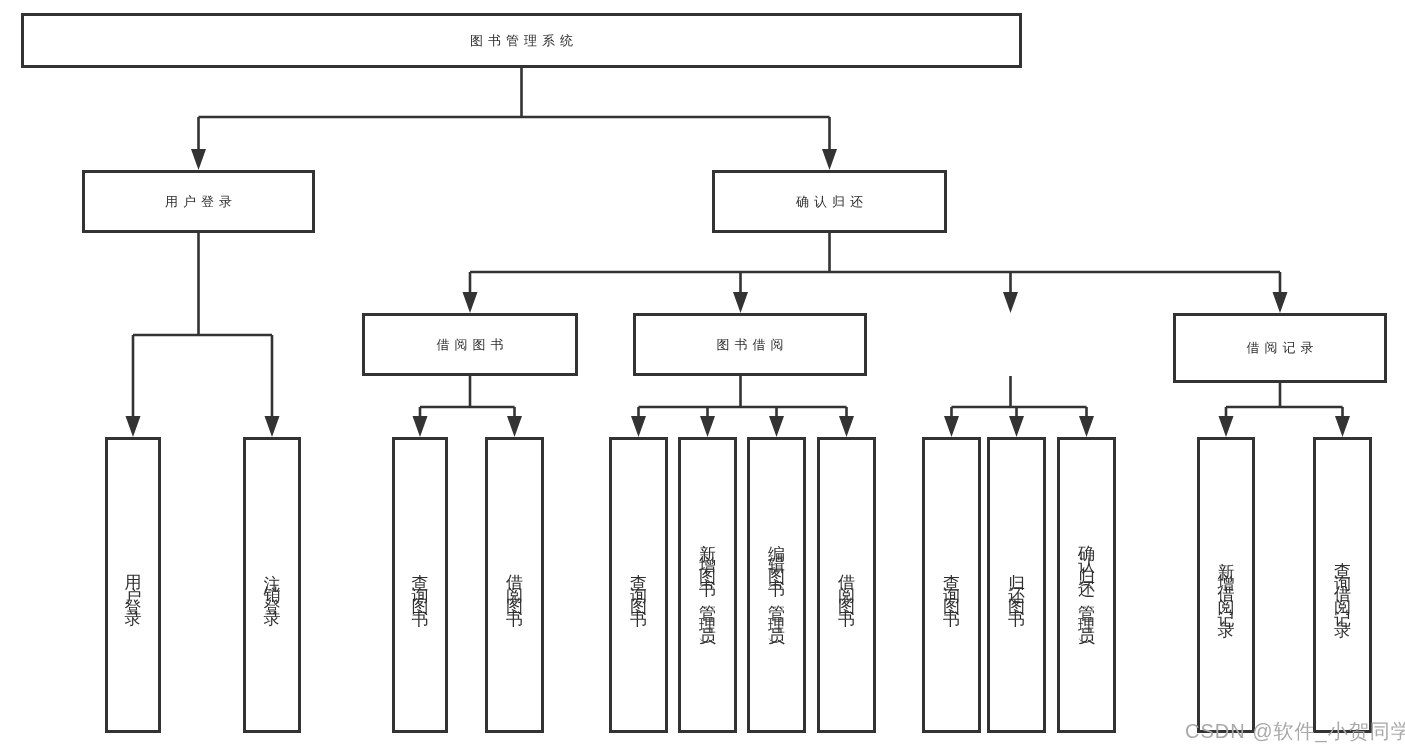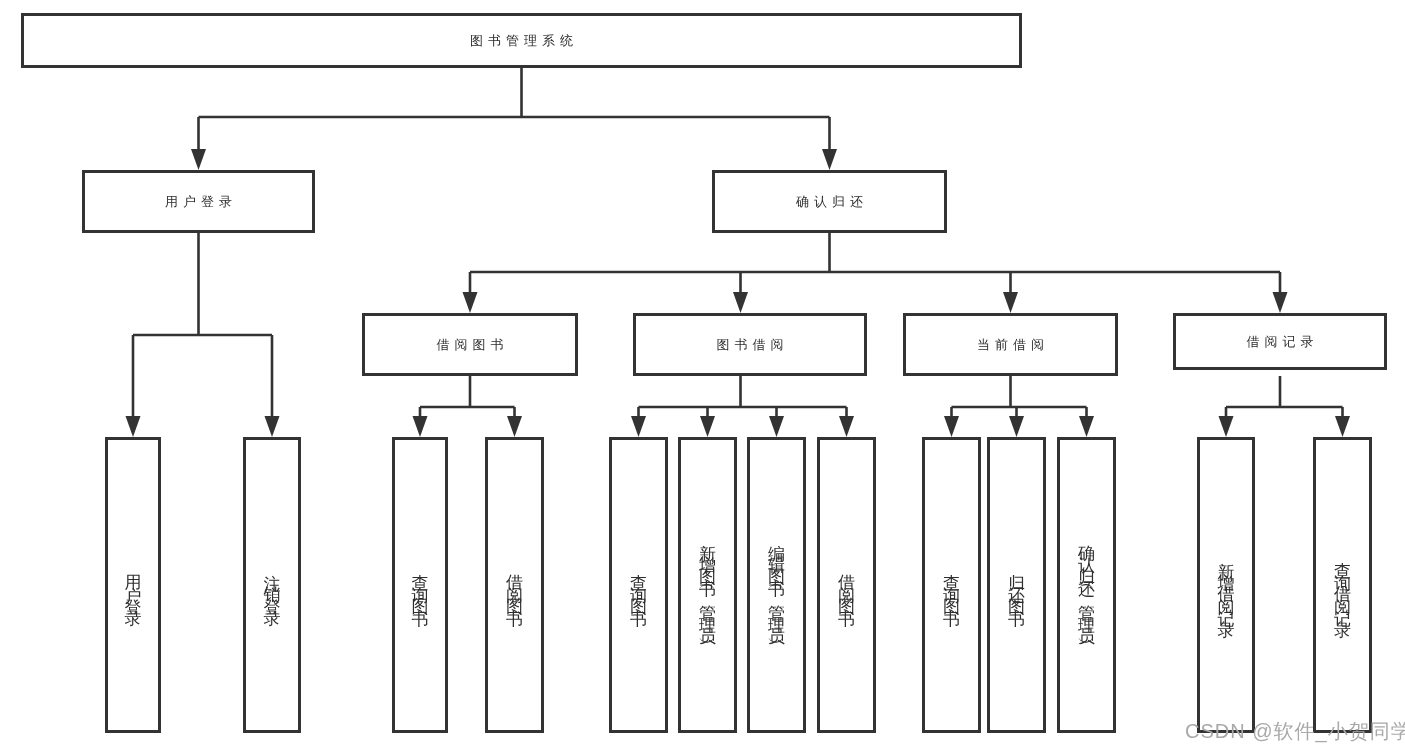--- a/index.html
+++ b/index.html
@@ -91,22 +91,21 @@
     <polygon points="1335,416 1350,416 1342.5,437"></polygon>
   </svg>
 
   <div class="node h" style="left:21px;top:13px;width:1001px;height:55px">图书管理系统</div>
 
   <div class="node h" style="left:82px;top:170px;width:233px;height:63px">用户登录</div>
   <div class="node h" style="left:712px;top:170px;width:235px;height:63px">确认归还</div>
 
   <div class="node h" style="left:362px;top:313px;width:216px;height:63px">借阅图书</div>
   <div class="node h" style="left:633px;top:313px;width:234px;height:63px">图书借阅</div>
-  <div class="node h" style="left:903px;top:313px;width:215px;height:63px">当前借阅</div>
-  <div class="node h" style="left:1173px;top:313px;width:214px;height:57px">借阅记录</div>
+  <div class="node h" style="left:1173px;top:313px;width:214px;height:70px">借阅记录</div>
 
   <div class="node v" style="left:105px;top:437px;width:56px;height:296px">用户登录</div>
   <div class="node v" style="left:243px;top:437px;width:58px;height:296px">注销登录</div>
 
   <div class="node v" style="left:392px;top:437px;width:56px;height:296px">查询图书</div>
   <div class="node v" style="left:485px;top:437px;width:59px;height:296px">借阅图书</div>
 
   <div class="node v" style="left:609px;top:437px;width:59px;height:296px">查询图书</div>
   <div class="node v" style="left:678px;top:437px;width:59px;height:296px">新增图书（管理员）</div>
   <div class="node v" style="left:747px;top:437px;width:59px;height:296px">编辑图书（管理员）</div>

